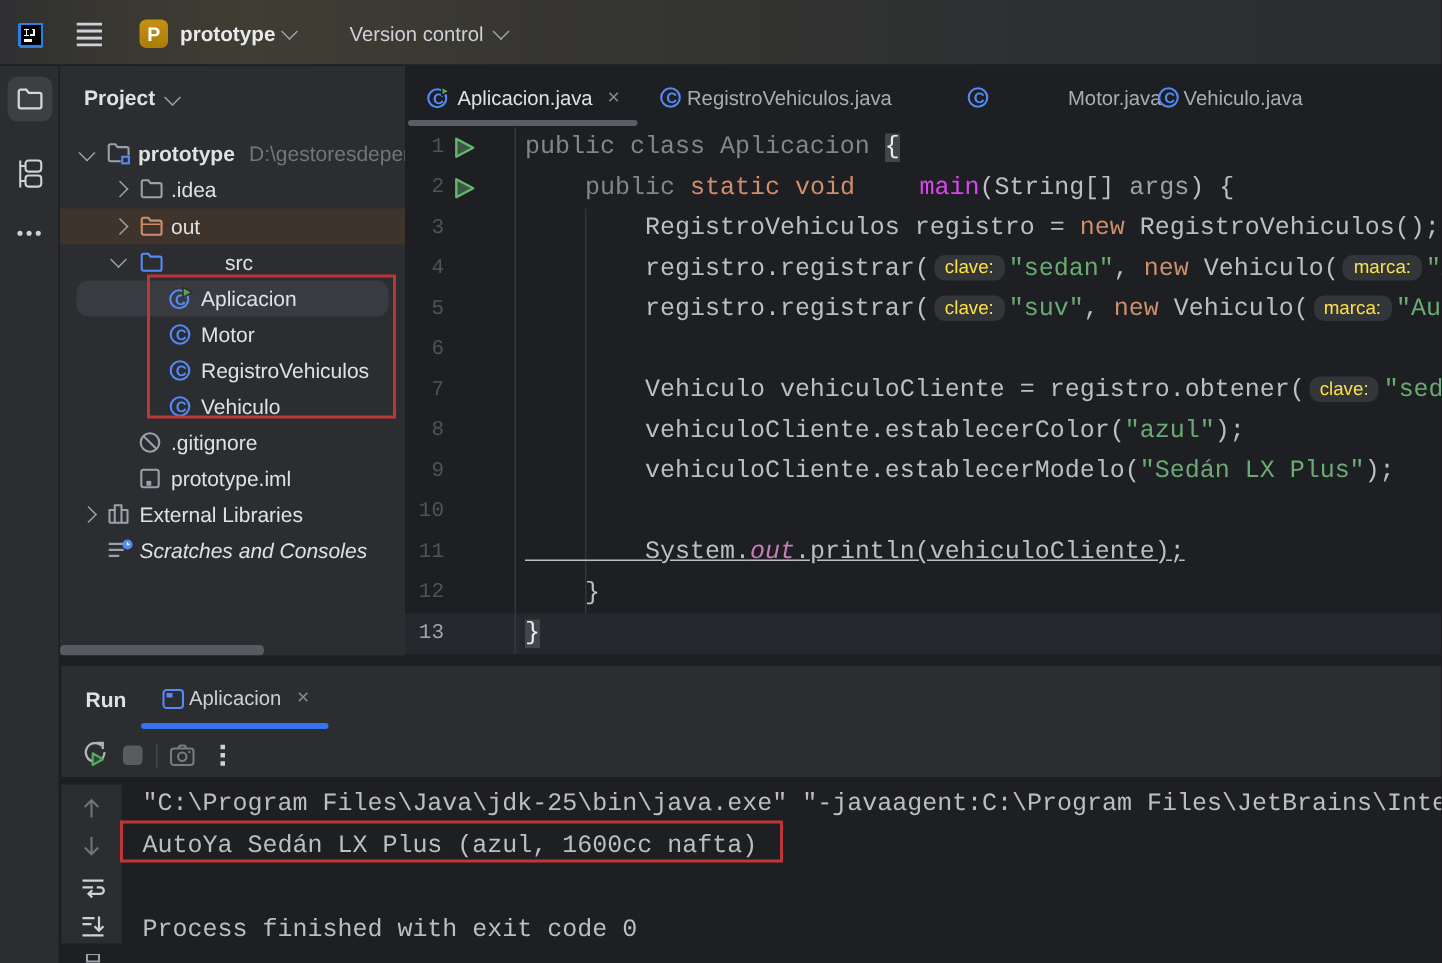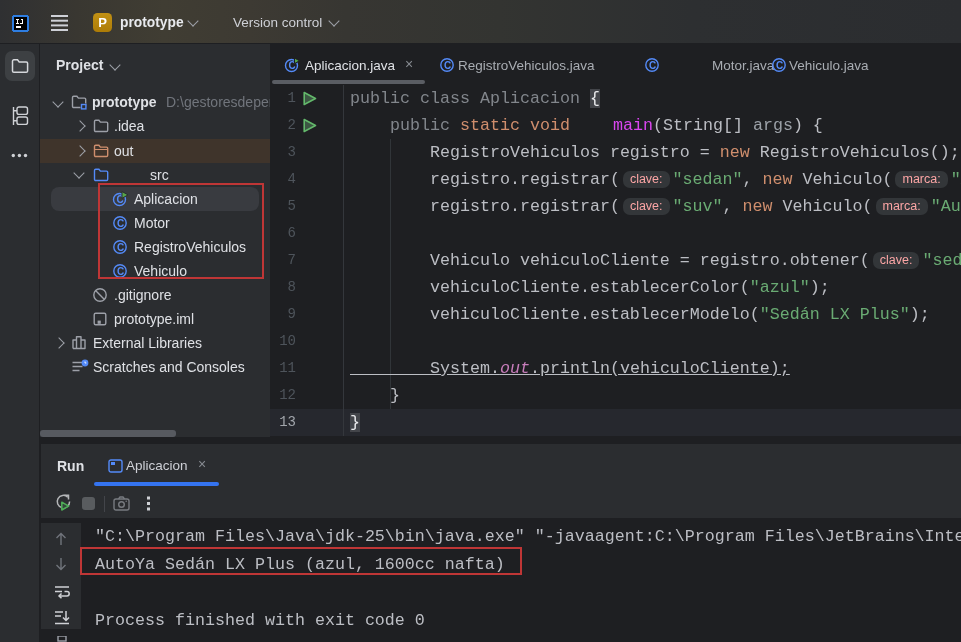--- a/index.html
+++ b/index.html
@@ -17,21 +17,21 @@
   .trow{position:absolute;left:0;width:230px;height:24px;line-height:24px;color:#dfe1e5;font-size:14px;white-space:nowrap;}
   
   #editor{left:270px;top:44px;width:691px;height:393px;background:#1e1f22;overflow:hidden;}
   .tabtxt{font-size:13.5px;}
   .codeline{position:absolute;left:80px;height:27px;line-height:27px;white-space:pre;
      font-family:"Liberation Mono",monospace;font-size:16.6667px;color:#bcbec4;}
   .lnum{position:absolute;left:-10px;width:36px;height:27px;line-height:27px;text-align:right;
      font-family:"Liberation Mono",monospace;font-size:14px;color:#4e545b;}
   .kw{color:#cf8e6d;}.str{color:#6aab73;}.dim{color:#82868c;}.mth{color:#d946ef;padding-left:33px;}
   .fld{color:#c77dbb;font-style:italic;}.prm{color:#9ca1a8;}
-  .hint{display:inline-block;background:#333639;color:#fca5a5;border-radius:7px;
+  .hint{display:inline-block;background:#333639;color:#fde047;border-radius:7px;
      font-family:"Liberation Sans",sans-serif;font-size:12.5px;line-height:17px;
      padding:0 7px;margin:0 3px;vertical-align:1px;}
   .bbox{background:#43454a;color:#e8e9eb;}
   
   #runpanel{left:40px;top:444px;width:921px;height:185px;background:#2b2d30;border-left:1px solid #1e1f22;box-sizing:border-box;}
   .conline{position:absolute;left:54px;height:28px;line-height:28px;white-space:pre;
      font-family:"Liberation Mono",monospace;font-size:16.6667px;color:#bcbec4;}
   .redrect{position:absolute;border:2px solid #bf3636;box-sizing:border-box;}
 </style>
 </head>
@@ -166,21 +166,21 @@
         </svg>
       <span style="position:absolute;left:74px;">prototype.iml</span>
       </div>
     <div class="trow" style="top:287px;">
         <span class="chev" style="position:absolute;left:15px;top:8px;transform:rotate(-45deg);"></span>
       <svg style="position:absolute;left:31px;top:4px" width="16" height="16" viewBox="0 0 16 16">
           <path d="M2 13.5 V5 h3.5 v8.5 M5.5 5 V1.8 h4.5 V13.5 M10 5 h4 v8.5 H2" fill="none" stroke="#9da0a8" stroke-width="1.4" stroke-linejoin="round"></path>
         </svg>
       <span style="position:absolute;left:53px;">External Libraries</span>
       </div>
-    <div class="trow" style="top:311px;">
+    <div class="trow" style="top:311px;font-style:italic;">
       <svg style="position:absolute;left:31px;top:4px" width="18" height="16" viewBox="0 0 18 16">
           <path d="M1.5 3.5 h10 M1.5 7.5 h10 M1.5 11.5 h7" stroke="#9da0a8" stroke-width="1.5" fill="none"></path>
           <circle cx="14" cy="4" r="3.4" fill="#548af7"></circle>
           <path d="M14 2.5 V4 H15.3" stroke="#fff" stroke-width="0.9" fill="none"></path>
         </svg>
       <span style="position:absolute;left:53px;">Scratches and Consoles</span>
       </div>
 
     <div style="position:absolute;left:0;top:386px;width:136px;height:7px;background:#575a60;border-radius:3px;"></div>
 

